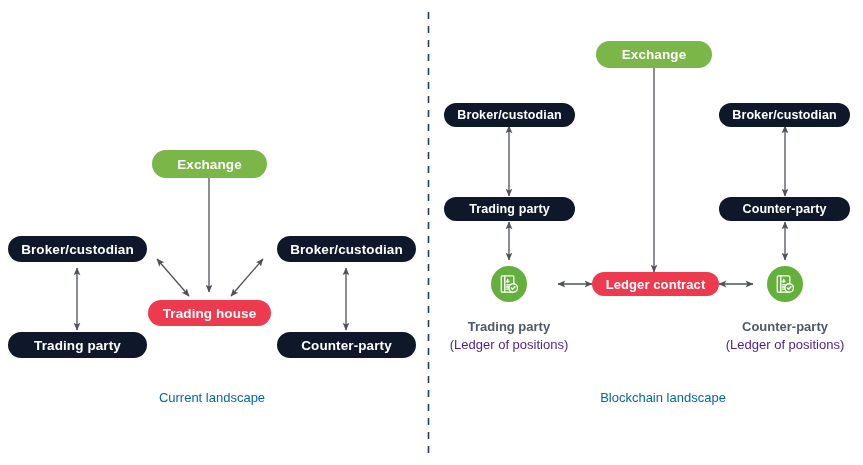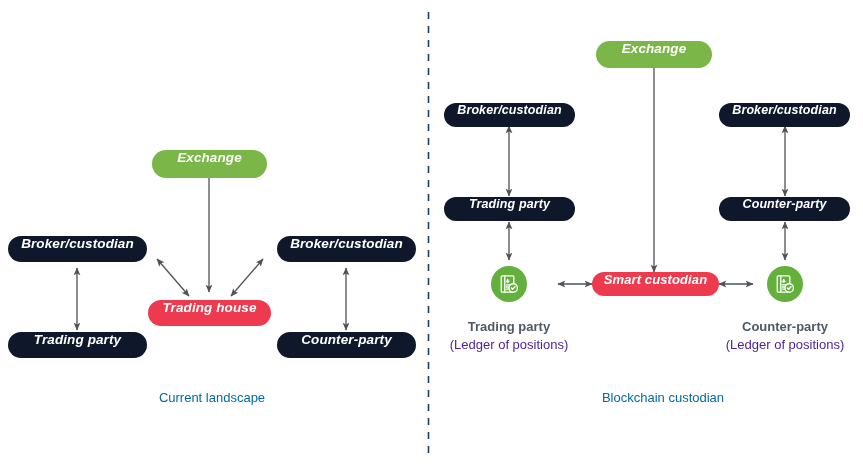--- a/index.html
+++ b/index.html
@@ -22,29 +22,29 @@
     left: 0;
     top: 0;
     width: 863px;
     height: 465px;
     pointer-events: none;
   }
   
   .pill {
     position: absolute;
     display: flex;
+    align-items: center;
     justify-content: center;
     box-sizing: border-box;
     border-radius: 999px;
     color: #ffffff;
     font-weight: bold;
     letter-spacing: .1px;
     white-space: nowrap;
     text-align: center;
-    font-style: italic;
   }
   .pill.navy  { background: #0f172a; }
   .pill.green { background: #78b martian; }
   .pill.green { background: #79b council; }
   .pill.green { background: #7ab648; }
   .pill.red   { background: #ed3a4f; }
 
   
   .ledger-icon {
     position: absolute;
@@ -171,21 +171,21 @@
 
   <div class="pill navy" style="left:719px; top:103px; width:131px; height:24px; font-size:12.5px;">
     <span>Broker/custodian</span>
   </div>
 
   <div class="pill navy" style="left:719px; top:197px; width:131px; height:24px; font-size:12.5px;">
     <span>Counter-party</span>
   </div>
 
   <div class="pill red" style="left:592px; top:272px; width:127px; height:24px; font-size:13px;">
-    <span>Smart custodian</span>
+    <span>Ledger contract</span>
   </div>
 
   <div class="ledger-icon" style="left:491px; top:266px;">
     <svg width="22" height="22" viewBox="0 0 24 24" aria-hidden="true">
       <g fill="none" stroke="#ffffff" stroke-width="1.5" stroke-linecap="round" stroke-linejoin="round">
         <path d="M4.6 3.2 h11.6 a1 1 0 0 1 1 1 v15.6 a1 1 0 0 1 -1 1 h-11.6 a1 1 0 0 1 -1 -1 v-15.6 a1 1 0 0 1 1 -1 z"></path>
         <path d="M7.4 3.2 v17.6"></path>
         <path d="M10.6 7.1 v3.0 M9.3 8.9 l1.3 1.3 l1.3 -1.3"></path>
         <path d="M9.3 13.0 h5.2 M9.3 15.3 h3.1 M9.3 17.6 h2.2"></path>
       </g>
@@ -210,15 +210,15 @@
   <div class="node-label" style="left:409px; top:318px; width:200px;">
     <span class="t1">Trading party</span>
     <span class="t2">(Ledger of positions)</span>
   </div>
 
   <div class="node-label" style="left:685px; top:318px; width:200px;">
     <span class="t1">Counter-party</span>
     <span class="t2">(Ledger of positions)</span>
   </div>
 
-  <div class="panel-caption" style="left:563px; top:390px; width:200px;">Blockchain custodian</div>
+  <div class="panel-caption" style="left:563px; top:390px; width:200px;">Blockchain landscape</div>
 
 </div>
 
 </body></html>

